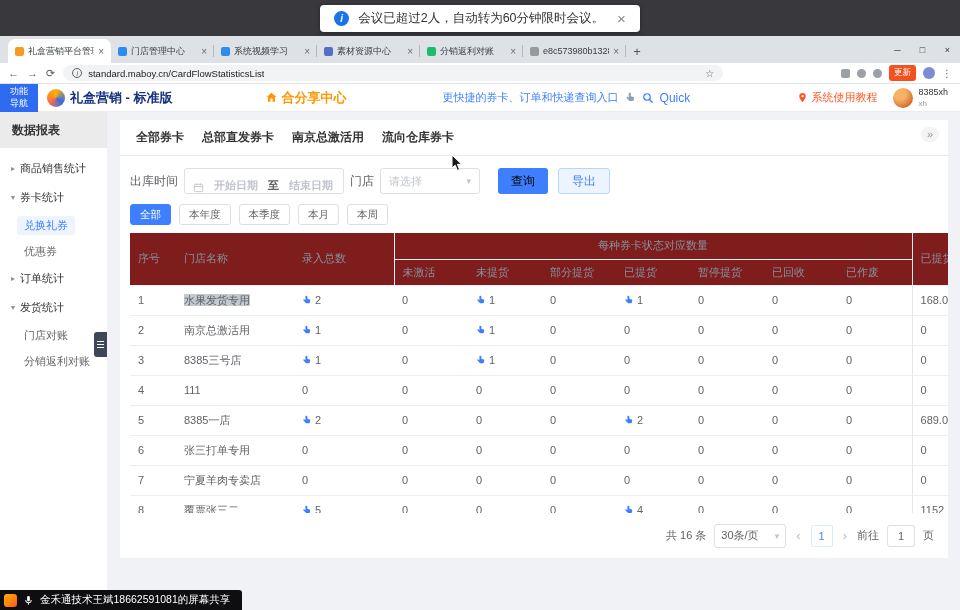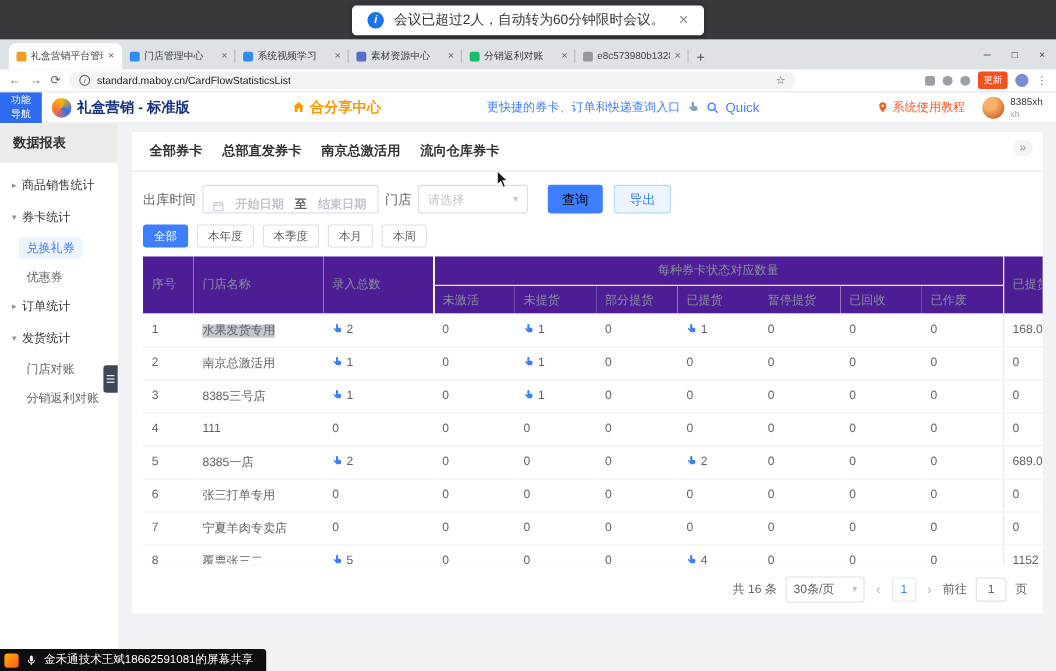--- a/index.html
+++ b/index.html
@@ -87,21 +87,21 @@
   .btn-primary { height:26px; padding:0 13px; background:#3d7fff; color:#000000; font-size:12px; border-radius:3px; display:flex; align-items:center; margin-left:4px; white-space:nowrap; }
   .btn-light { height:26px; padding:0 13px; background:#ecf5ff; border:1px solid #b3d8ff; color:#3d7fff; font-size:12px; border-radius:3px; display:flex; align-items:center; margin-left:4px; white-space:nowrap; }
 
   .quickfilters { display:flex; gap:8px; padding:10px 10px 0; }
   .qf { height:21px; padding:0 9px; border:1px solid #dcdfe6; border-radius:3px; font-size:10.5px; color:#606266; display:flex; align-items:center; background:#fff; white-space:nowrap; }
   .qf.active { background:#3d7fff; border-color:#3d7fff; color:#fff; }
 
   .table-wrap { margin:8px 0 0 10px; overflow:hidden; height:281px; border-bottom:1px solid #ebeef5; }
   table { border-collapse:collapse; table-layout:fixed; width:872px; }
   th, td { text-align:left; padding:0 8px; font-size:11px; white-space:nowrap; overflow:hidden; font-weight:normal; }
-  thead th { background:#4c1d95; color:#86909c; height:26px; border-bottom:1px solid #ebeef5; }
+  thead th { background:#7f1d1d; color:#86909c; height:26px; border-bottom:1px solid #ebeef5; }
   .group-th { text-align:center; border-left:1px solid #ebeef5; }
   .sub-first { border-left:1px solid #ebeef5; }
   .amt-th, .col-amt { border-left:1px solid #e4e7ed; }
   tbody td { height:30px; color:#606266; border-bottom:1px solid #ebeef5; }
   .sel { background:#c4c9d0; }
   .hand-ic { width:10px; height:10px; vertical-align:-1px; margin-right:3px; }
 
   .table-footer { position:absolute; bottom:0; left:0; right:0; height:45px; display:flex; align-items:center; justify-content:flex-end; gap:8px; padding-right:14px; font-size:11px; color:#606266; background:#fff; }
   .pagesize { width:72px; height:24px; border:1px solid #dcdfe6; border-radius:3px; display:flex; align-items:center; justify-content:space-between; padding:0 6px; color:#606266; }
   .arrow-btn { color:#b4bccc; font-size:13px; padding:0 2px; }

